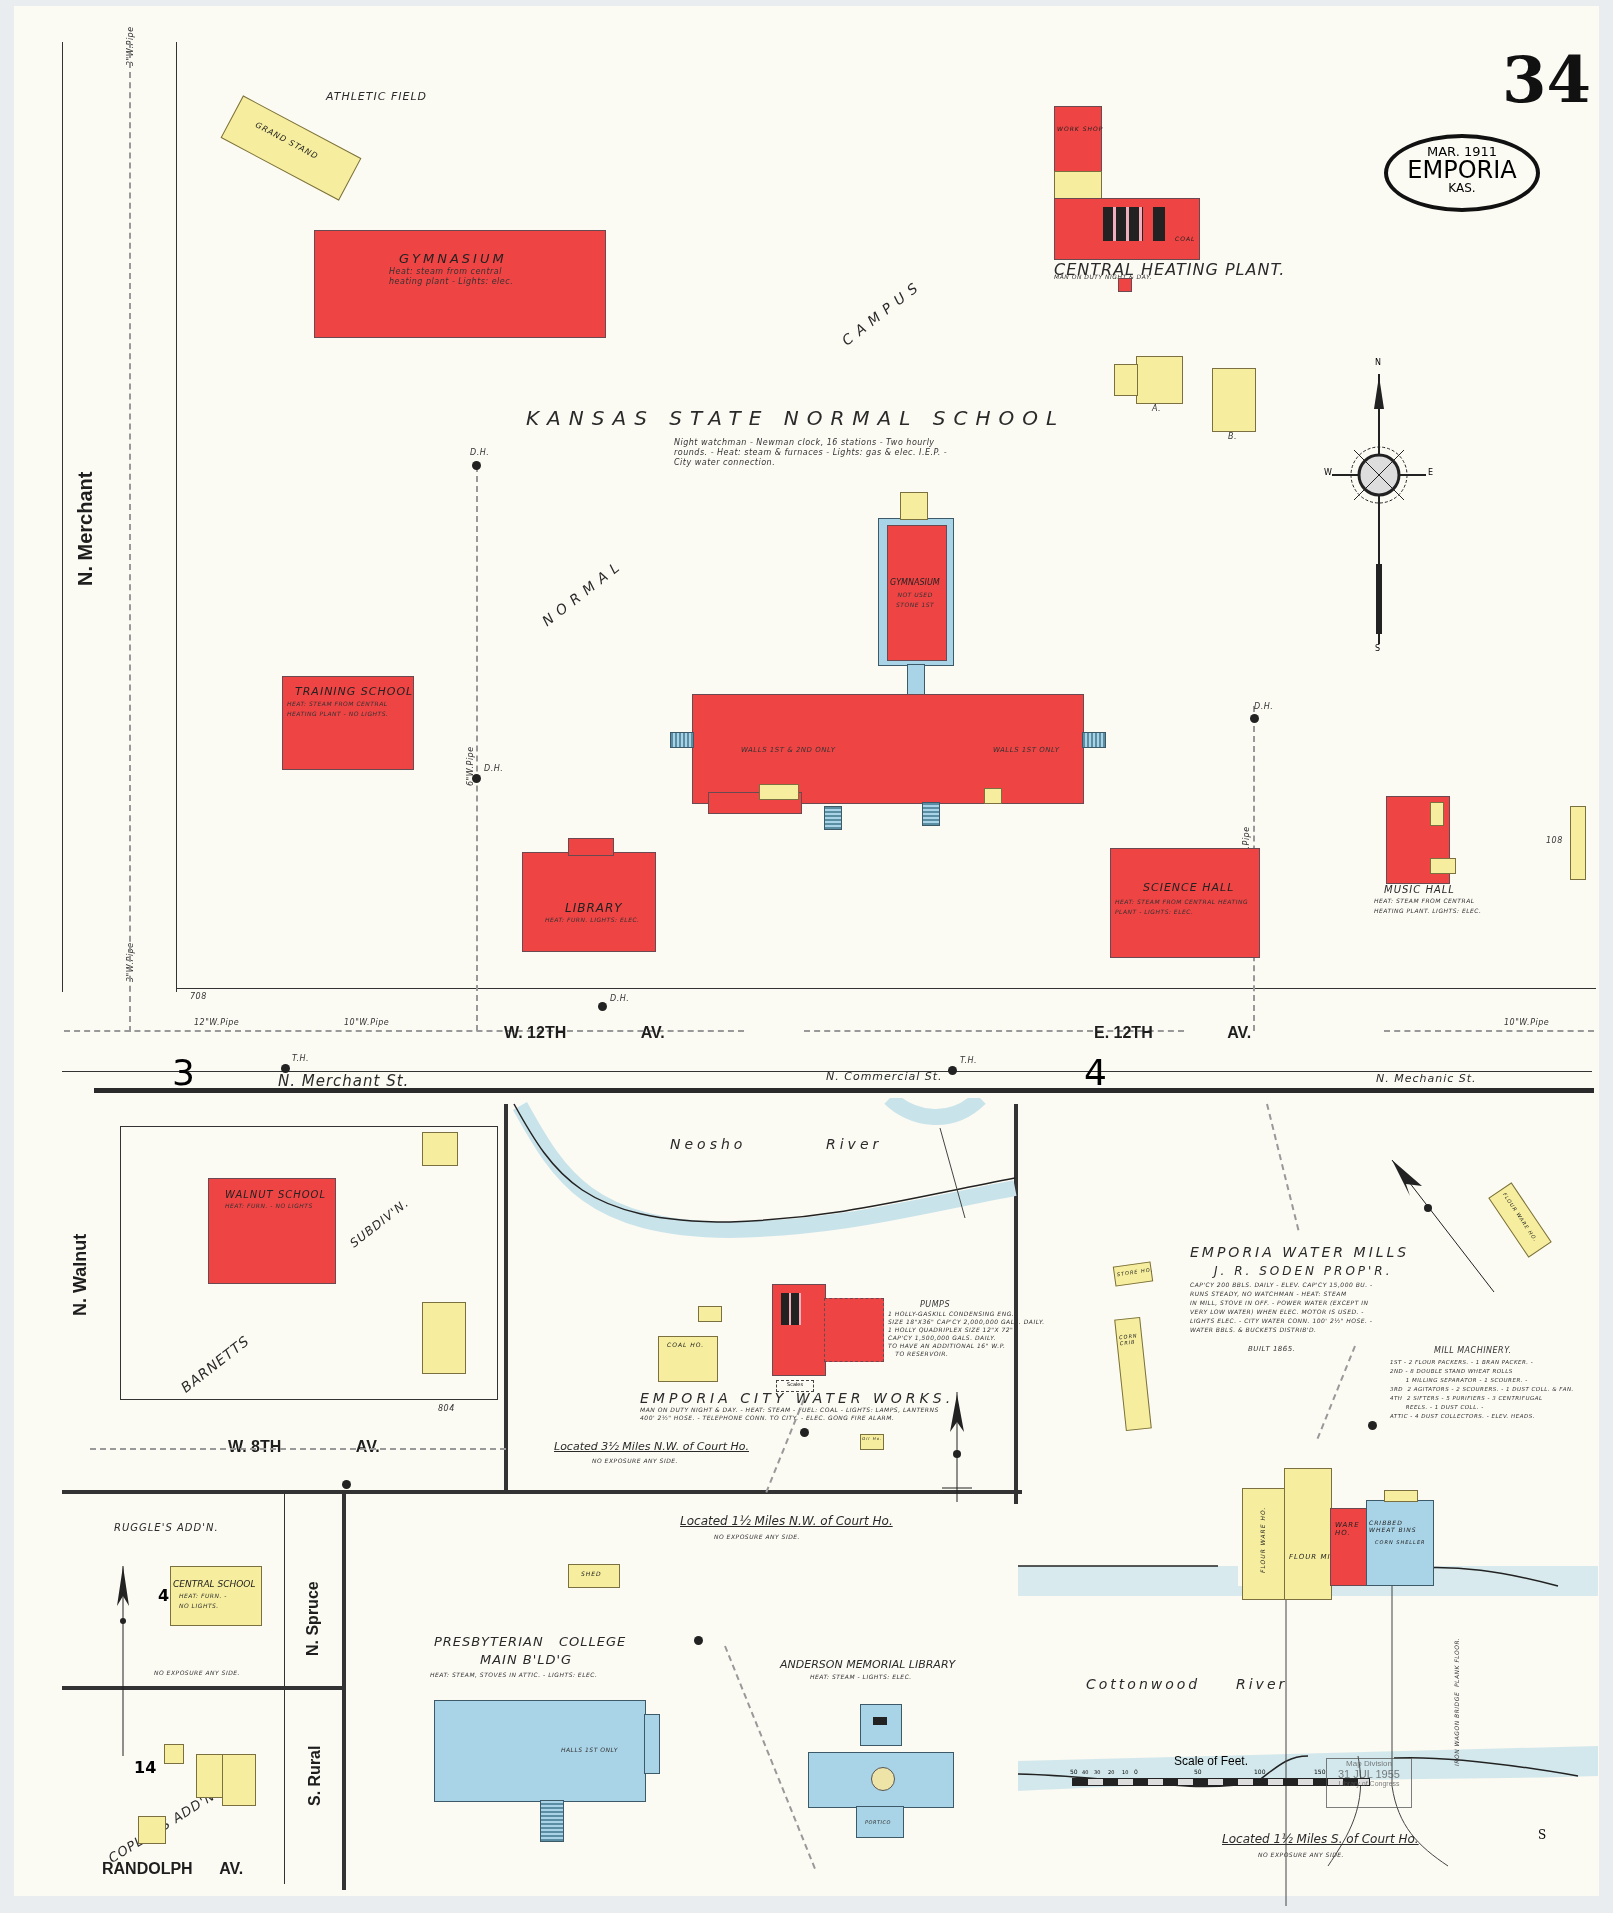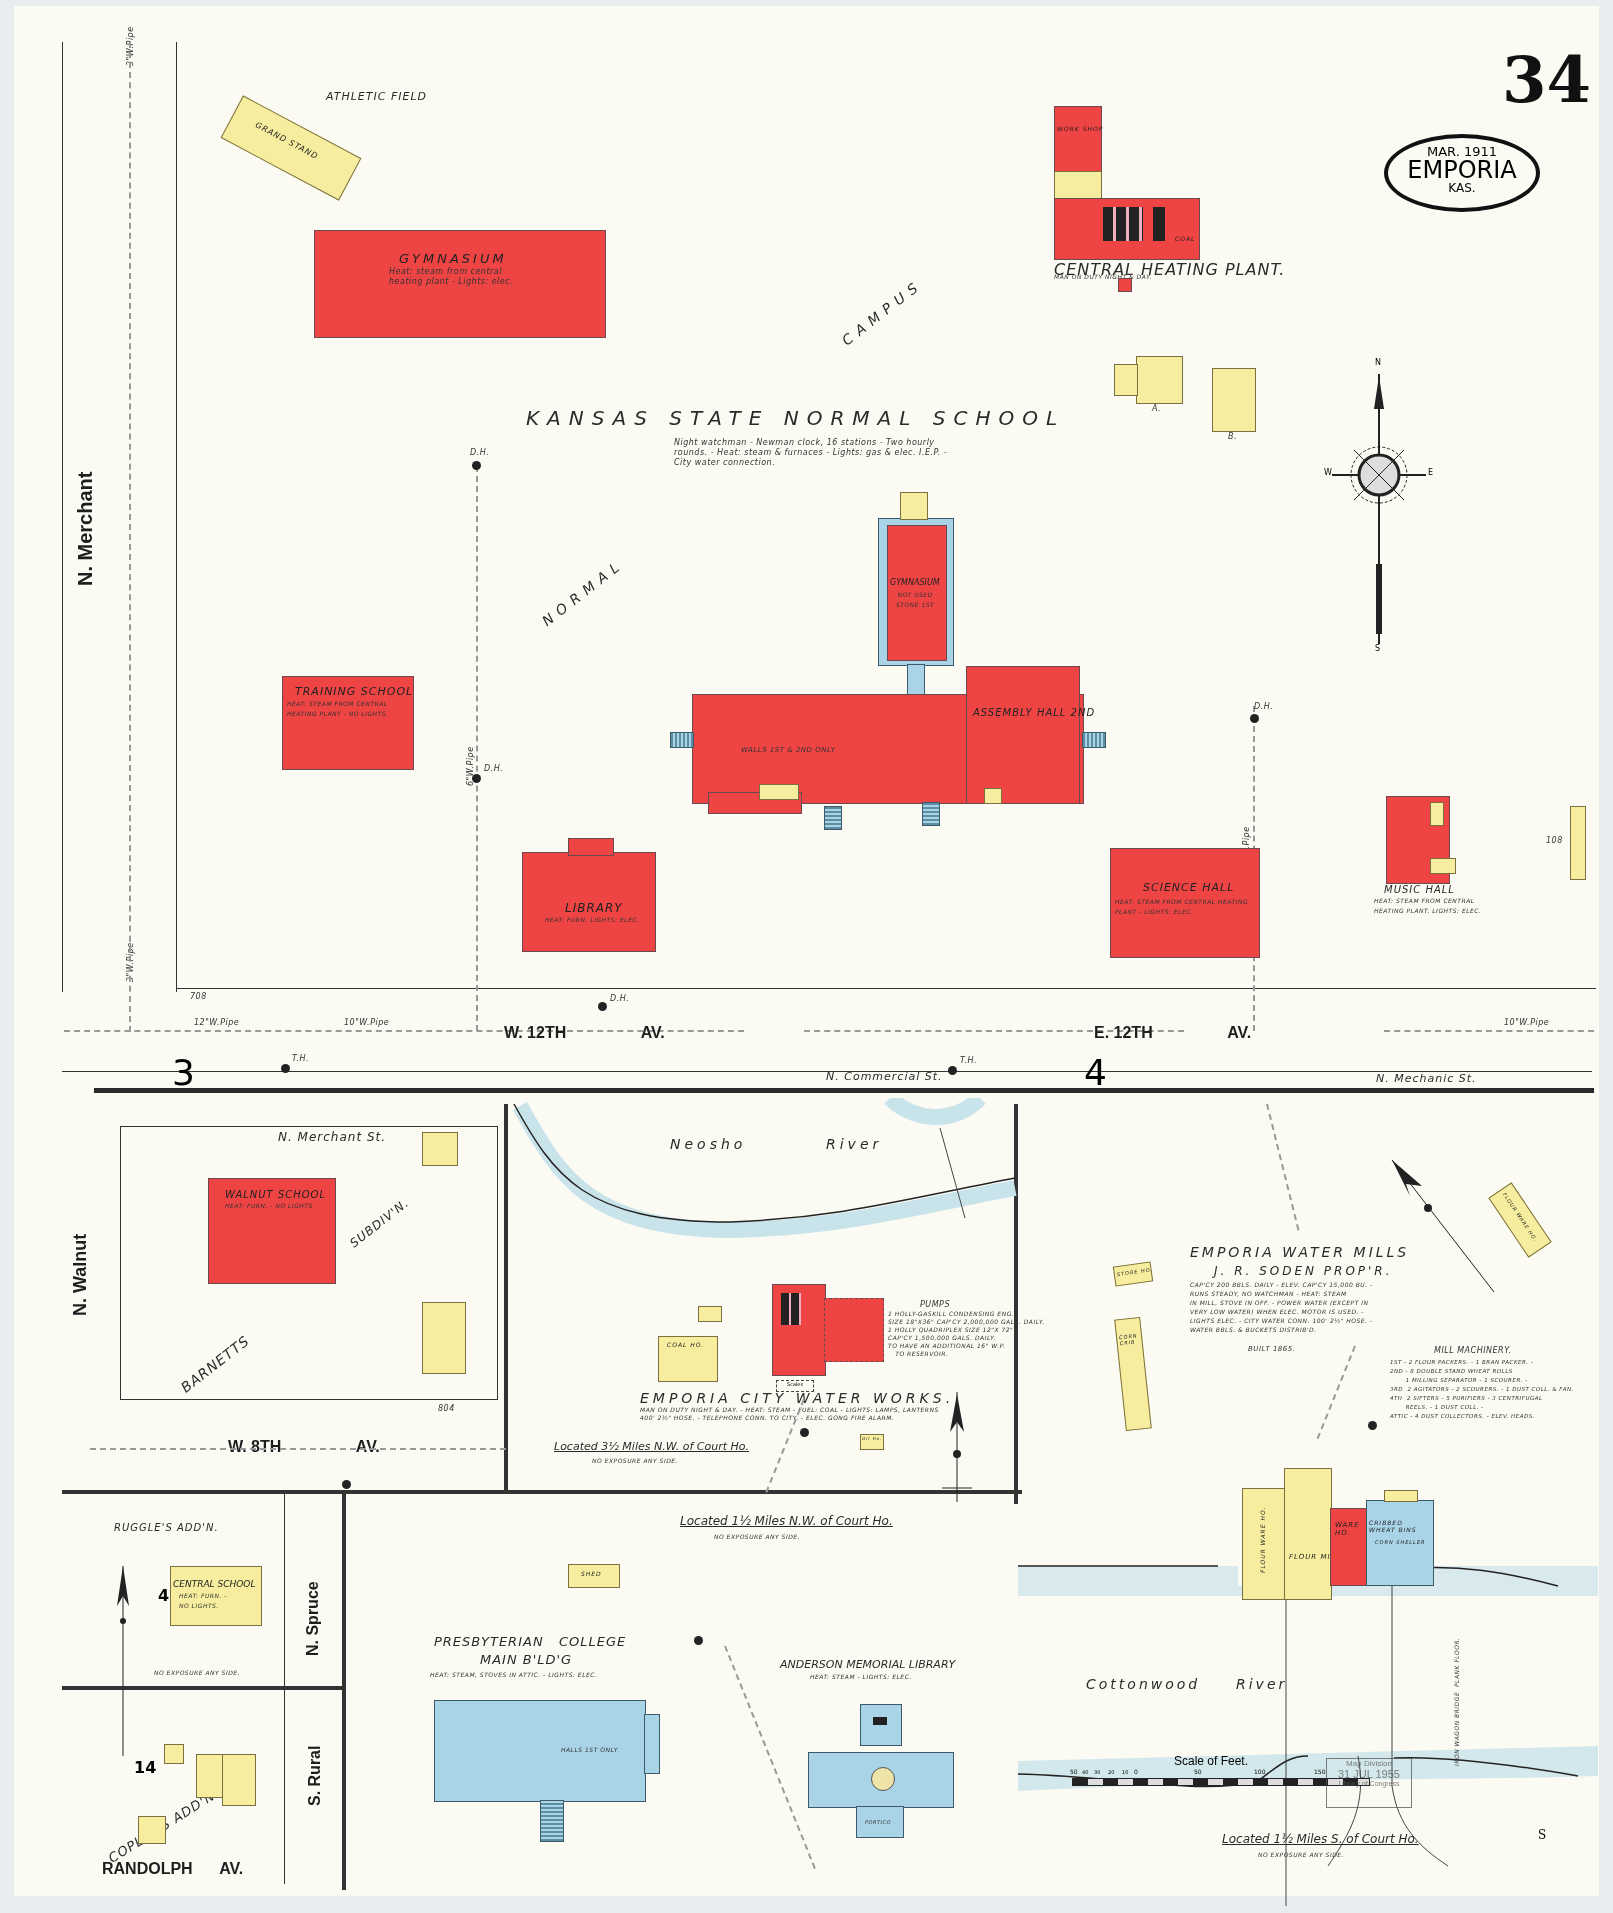--- a/index.html
+++ b/index.html
@@ -87,21 +87,21 @@
   <div class="note" style="left:946px;top:1050px;">T.H.</div>
 
   <div class="street" style="left:490px;top:1018px;font-size:16px;">
     <span>W. 12TH</span>
     <span style="margin-left:70px;">AV.</span>
   </div>
   <div class="street" style="left:1080px;top:1018px;font-size:16px;">
     <span>E. 12TH</span>
     <span style="margin-left:70px;">AV.</span>
   </div>
-  <div class="lbl small" style="left:264px;top:1124px;font-size:12px;">N. Merchant St.</div>
+  <div class="lbl small" style="left:264px;top:1066px;font-size:15px;">N. Merchant St.</div>
   <div class="lbl small" style="left:812px;top:1064px;font-size:11px;">N. Commercial St.</div>
   <div class="lbl small" style="left:1362px;top:1066px;font-size:11px;">N. Mechanic St.</div>
   <div class="abs" style="left:158px;top:1046px;font-size:36px;">3</div>
   <div class="abs" style="left:1070px;top:1046px;font-size:36px;">4</div>
 
   <div class="lbl" style="left:312px;top:84px;font-size:11px;text-transform:uppercase;">Athletic Field</div>
   <div class="abs yellow" style="left:210px;top:118px;width:132px;height:46px;transform:rotate(28deg);">
     <span class="bname small" style="left:24px;top:14px;text-transform:uppercase;">Grand Stand</span>
   </div>
 
@@ -155,23 +155,20 @@
       <div class="note" style="left:8px;top:64px;font-size:6px;text-transform:uppercase;text-align:center;">Not used
 Stone 1st</div>
     </div>
   </div>
   <div class="abs yellow" style="left:886px;top:486px;width:26px;height:26px;"></div>
   <div class="abs blue" style="left:893px;top:658px;width:16px;height:30px;"></div>
 
   <div class="abs pink" style="left:678px;top:688px;width:390px;height:108px;">
     <div class="note" style="left:48px;top:50px;font-size:7px;text-transform:uppercase;">Walls 1st &amp; 2nd only</div>
     <div class="note" style="left:300px;top:50px;font-size:7px;text-transform:uppercase;">Walls 1st only</div>
-  </div>
-  <div class="abs pink" style="left:952px;top:660px;width:112px;height:136px;">
-    <div class="bname" style="left:6px;top:40px;font-size:10px;text-transform:uppercase;">Assembly Hall 2nd</div>
   </div>
   <div class="abs pink" style="left:694px;top:786px;width:92px;height:20px;"></div>
   <div class="abs yellow" style="left:745px;top:778px;width:38px;height:14px;"></div>
   <div class="abs stairs" style="left:656px;top:726px;width:22px;height:14px;"></div>
   <div class="abs stairs" style="left:1068px;top:726px;width:22px;height:14px;"></div>
   <div class="abs stairs-h" style="left:810px;top:800px;width:16px;height:22px;"></div>
   <div class="abs stairs-h" style="left:908px;top:796px;width:16px;height:22px;"></div>
   <div class="abs yellow" style="left:970px;top:782px;width:16px;height:14px;"></div>
 
   <div class="abs pink" style="left:1096px;top:842px;width:148px;height:108px;">

